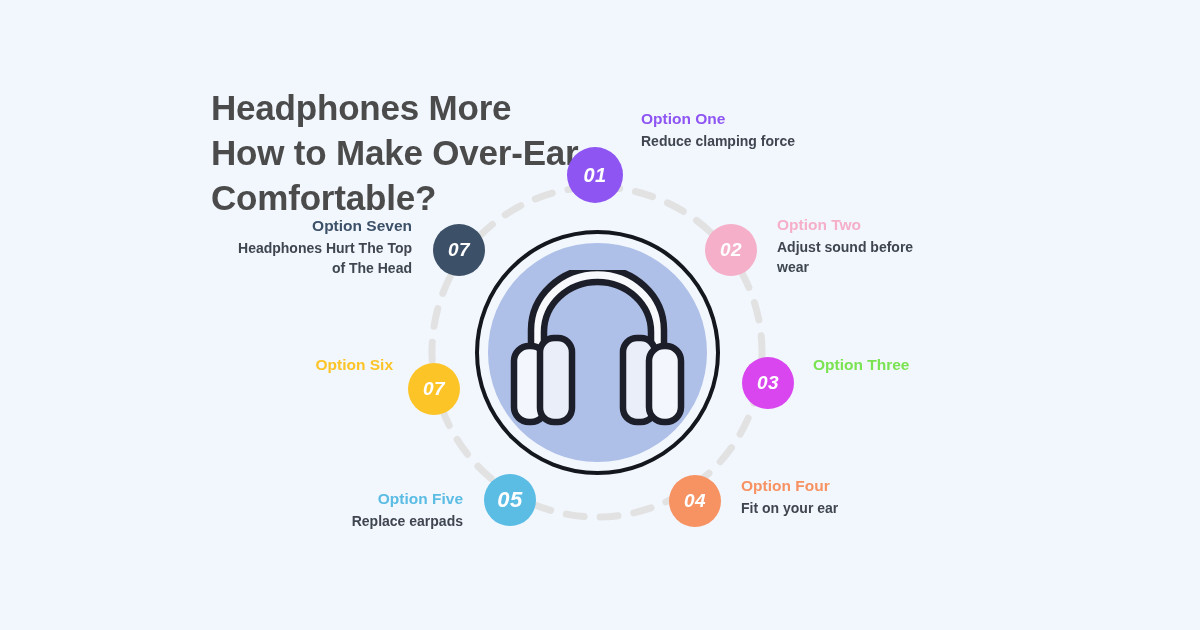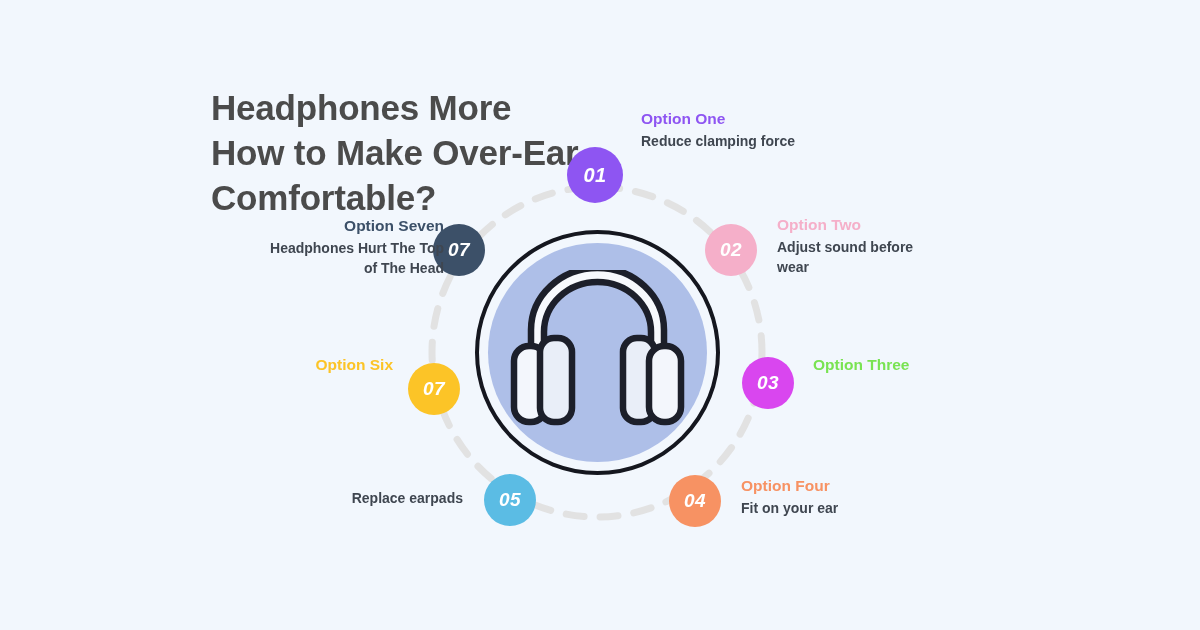--- a/index.html
+++ b/index.html
@@ -171,34 +171,35 @@
       <div class="opt align-left" style="left: 813px; top: 354px; width: 180px;">
         <div class="opt-title" style="color: rgb(121, 227, 82);">Option Three</div>
       </div>
       <div class="badge" style="left: 669px; top: 475px; width: 52px; height: 52px; background: rgb(247, 146, 99); font-size: 19px;">
         <span>04</span>
       </div>
       <div class="opt align-left" style="left: 741px; top: 475px; width: 160px;">
         <div class="opt-title" style="color: rgb(247, 146, 99);">Option Four</div>
         <div class="opt-desc">Fit on your ear</div>
       </div>
-      <div class="badge" style="left: 484px; top: 474px; width: 52px; height: 52px; background: rgb(91, 188, 228); font-size: 19px; font-style: italic;">
+      <div class="badge" style="left: 484px; top: 474px; width: 52px; height: 52px; background: rgb(91, 188, 228); font-size: 22px; font-style: italic;">
         <span>05</span>
       </div>
       <div class="opt align-right" style="left: 283px; top: 488px; width: 180px;">
+        <div class="opt-title" style="color: rgb(91, 188, 228);">Option Five</div>
         <div class="opt-desc">Replace earpads</div>
       </div>
       <div class="badge" style="left: 408px; top: 363px; width: 52px; height: 52px; background: rgb(252, 196, 39); font-size: 19px;">
         <span>07</span>
       </div>
       <div class="opt align-right" style="left: 206px; top: 354px; width: 187px;">
         <div class="opt-title" style="color: rgb(252, 196, 39);">Option Six</div>
       </div>
       <div class="badge" style="left: 433px; top: 224px; width: 52px; height: 52px; background: rgb(60, 80, 104); font-size: 19px;">
         <span>07</span>
       </div>
-      <div class="opt align-right" style="left: 230px; top: 215px; width: 182px; margin-left: 32px;">
+      <div class="opt align-right" style="left: 230px; top: 215px; width: 182px;">
         <div class="opt-title" style="color: rgb(60, 80, 104);">Option Seven</div>
         <div class="opt-desc">Headphones Hurt The Top of The Head</div>
       </div>
     </div>
 
 </div>
 
 </body></html>

